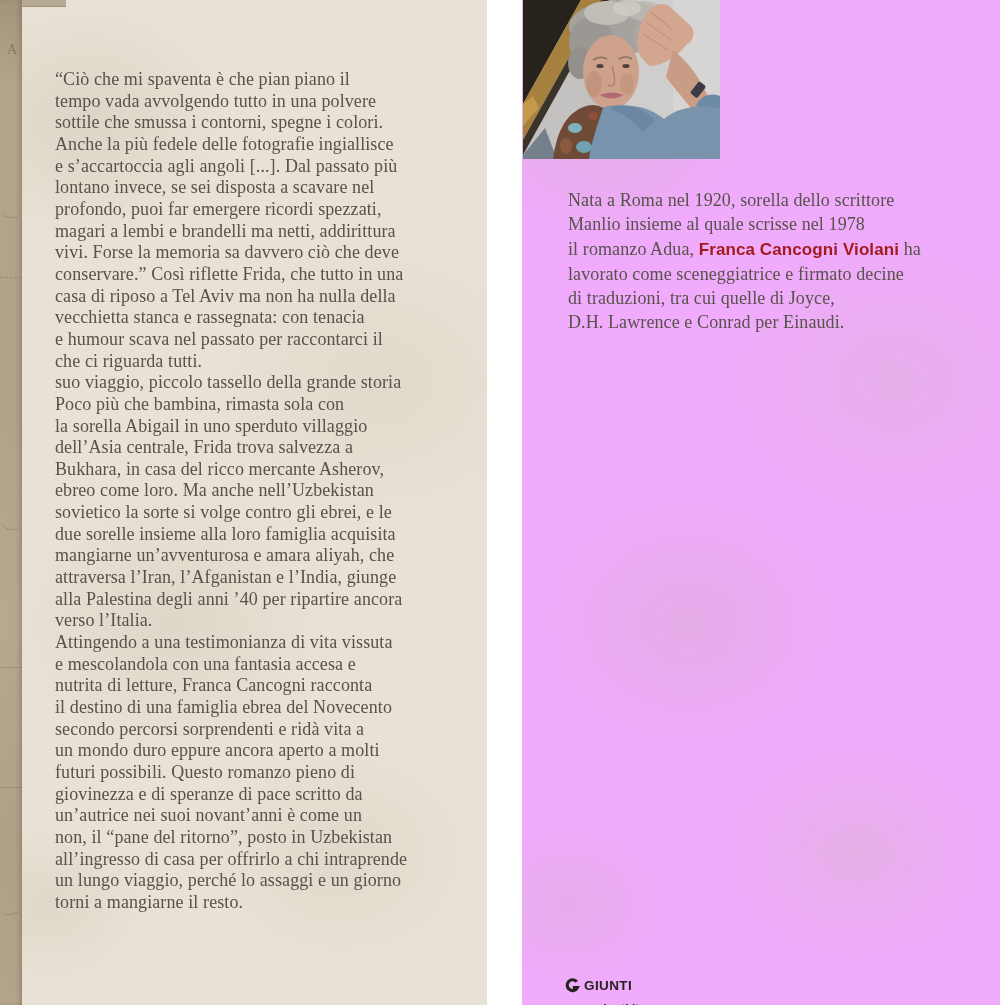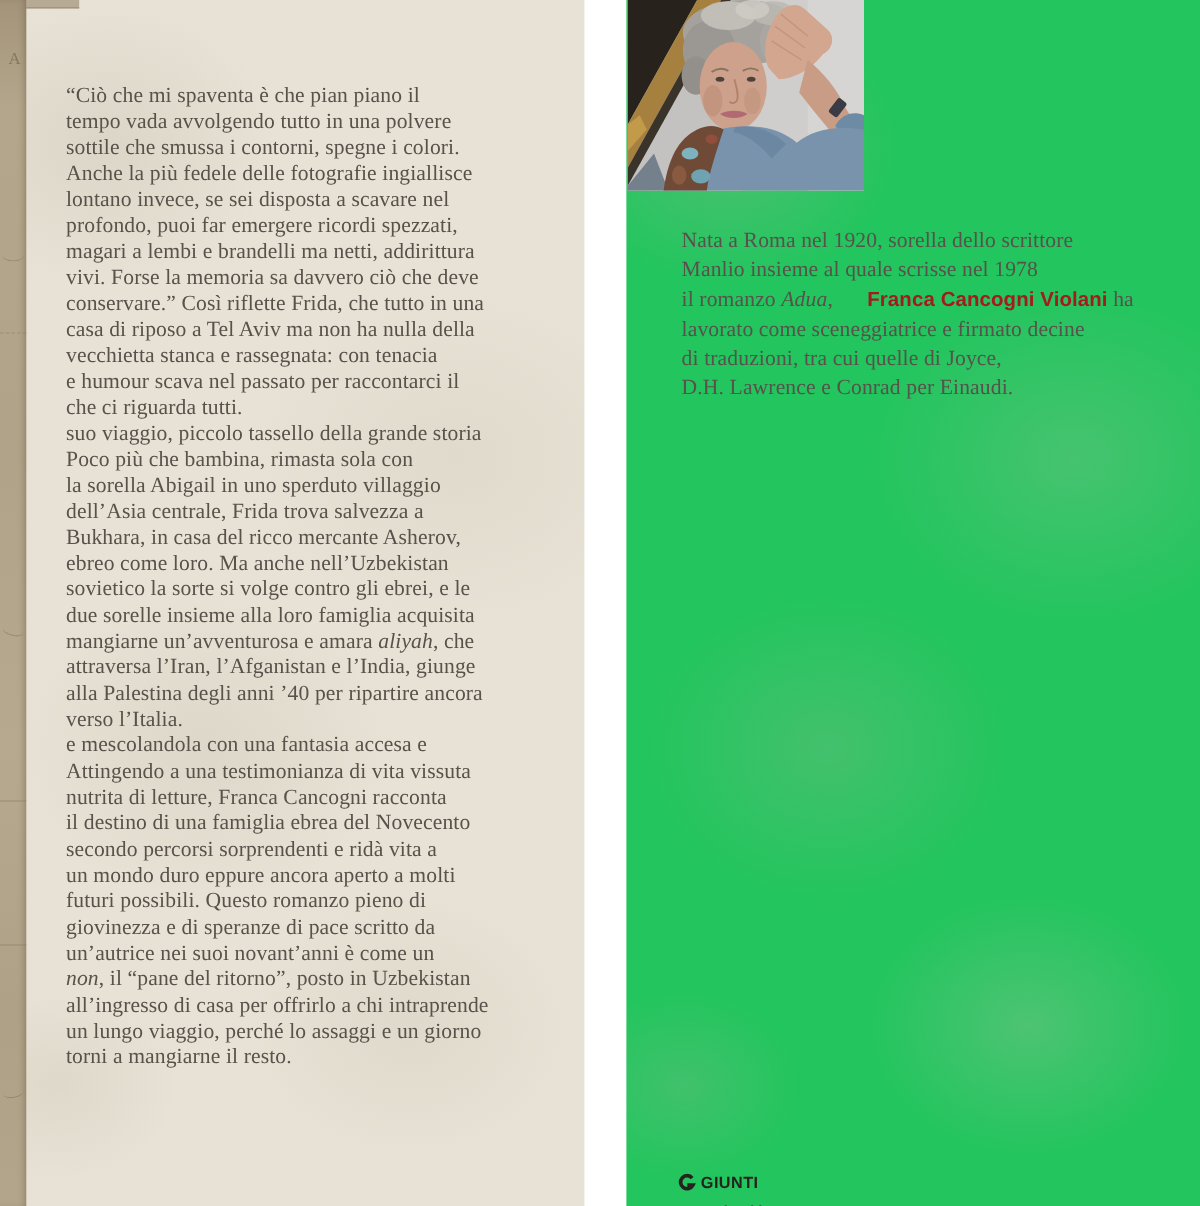--- a/index.html
+++ b/index.html
@@ -2,21 +2,21 @@
 <html><head>
 <meta charset="utf-8">
 <style>
   * { margin:0; padding:0; box-sizing:border-box; }
   html,body { width:1000px; height:1005px; }
   body { background:#ffffff; font-family:"Liberation Serif", serif; position:relative; overflow:hidden; }
   .page { position:absolute; left:0; top:0; width:1000px; height:1005px; background:#ffffff; }
 
   .flap { position:absolute; top:0; height:1005px; overflow:hidden; }
   .flap-left  { left:0;   width:487px; background:#e7e2d5; }
-  .flap-right { left:522px; width:478px; background:#22c55e; }
+  .flap-right { left:522px; width:478px; background:#f0abfc; }
 
   .paper::before { content:""; position:absolute; inset:0; pointer-events:none;
     background:
       radial-gradient(230px 190px at 18% 12%, rgba(189,181,163,.28), transparent 62%),
       radial-gradient(280px 230px at 78% 38%, rgba(197,189,171,.22), transparent 62%),
       radial-gradient(250px 210px at 35% 62%, rgba(185,177,158,.22), transparent 62%),
       radial-gradient(220px 180px at 70% 85%, rgba(199,191,173,.26), transparent 62%),
       radial-gradient(160px 130px at 10% 90%, rgba(186,178,160,.2), transparent 62%);
   }
 
@@ -29,22 +29,22 @@
   .map-strip .mline { position:absolute; left:0; width:22px; border-top:1px dashed #8a7c63; opacity:.55; }
   .map-strip .m1 { top:277px; } .map-strip .m2 { top:667px; border-top-style:solid; } .map-strip .m3 { top:787px; border-top-style:solid; }
   .map-strip .squig { position:absolute; left:2px; width:18px; height:10px; border-bottom:1px solid #7d7057; border-radius:50%; opacity:.5; }
   .map-strip .q1 { top:208px; } .map-strip .q2 { top:520px; transform:rotate(14deg); } .map-strip .q3 { top:905px; transform:rotate(-10deg); }
   .map-top { position:absolute; left:0; top:0; width:66px; height:7px; background:#afa189; border-bottom:1px solid #8f8268; opacity:.85; z-index:1; }
 
   
   .synopsis { position:absolute; left:55px; top:36px; width:430px; color:#57524a;
     font-size:18px; line-height:21.66px; letter-spacing:.1px; z-index:3;margin-top:33px; }
   .tline { white-space:pre; }
-  .s-i { font-style:italic; }
-  .s-b { font-family:"Liberation Sans", sans-serif; font-weight:bold; color:#a21b1e; font-size:17px;margin-left:24px; }
+  .s-i { }
+  .s-b { font-family:"Liberation Sans", sans-serif; font-weight:bold; color:#a21b1e; font-size:17px; }
 
   .bio { position:absolute; left:46px; top:188px; width:420px; color:#57524a;
     font-size:18px; line-height:24.3px; letter-spacing:.1px; }
 
   
   .photo { position:absolute; left:1px; top:0; width:197px; height:159px; overflow:hidden; }
   .photo svg { display:block; width:197px; height:159px; }
 
   
   .publisher { position:absolute; left:23px; top:977px;margin-left:20px; }
@@ -67,20 +67,21 @@
       <span class="mline m3"></span>
       <span class="squig q1"></span>
       <span class="squig q2"></span>
       <span class="squig q3"></span>
     </div>
     <div class="synopsis">
         <div class="tline"><span>“Ciò che mi spaventa è che pian piano il</span></div>
         <div class="tline"><span>tempo vada avvolgendo tutto in una polvere</span></div>
         <div class="tline"><span>sottile che smussa i contorni, spegne i colori.</span></div>
         <div class="tline"><span>Anche la più fedele delle fotografie ingiallisce</span></div>
+        <div class="tline"><span>e s’accartoccia agli angoli [...]. Dal passato più</span></div>
         <div class="tline"><span>lontano invece, se sei disposta a scavare nel</span></div>
         <div class="tline"><span>profondo, puoi far emergere ricordi spezzati,</span></div>
         <div class="tline"><span>magari a lembi e brandelli ma netti, addirittura</span></div>
         <div class="tline"><span>vivi. Forse la memoria sa davvero ciò che deve</span></div>
         <div class="tline"><span>conservare.” Così riflette Frida, che tutto in una</span></div>
         <div class="tline"><span>casa di riposo a Tel Aviv ma non ha nulla della</span></div>
         <div class="tline"><span>vecchietta stanca e rassegnata: con tenacia</span></div>
         <div class="tline"><span>e humour scava nel passato per raccontarci il</span></div>
         <div class="tline"><span>che ci riguarda tutti.</span></div>
         <div class="tline"><span>suo viaggio, piccolo tassello della grande storia</span></div>
@@ -88,22 +89,22 @@
         <div class="tline"><span>la sorella Abigail in uno sperduto villaggio</span></div>
         <div class="tline"><span>dell’Asia centrale, Frida trova salvezza a</span></div>
         <div class="tline"><span>Bukhara, in casa del ricco mercante Asherov,</span></div>
         <div class="tline"><span>ebreo come loro. Ma anche nell’Uzbekistan</span></div>
         <div class="tline"><span>sovietico la sorte si volge contro gli ebrei, e le</span></div>
         <div class="tline"><span>due sorelle insieme alla loro famiglia acquisita</span></div>
         <div class="tline"><span>mangiarne un’avventurosa e amara </span><span class="s-i">aliyah</span><span>, che</span></div>
         <div class="tline"><span>attraversa l’Iran, l’Afganistan e l’India, giunge</span></div>
         <div class="tline"><span>alla Palestina degli anni ’40 per ripartire ancora</span></div>
         <div class="tline"><span>verso l’Italia.</span></div>
+        <div class="tline"><span>Attingendo a una testimonianza di vita vissuta</span></div>
         <div class="tline"><span>e mescolandola con una fantasia accesa e</span></div>
-        <div class="tline"><span>Attingendo a una testimonianza di vita vissuta</span></div>
         <div class="tline"><span>nutrita di letture, Franca Cancogni racconta</span></div>
         <div class="tline"><span>il destino di una famiglia ebrea del Novecento</span></div>
         <div class="tline"><span>secondo percorsi sorprendenti e ridà vita a</span></div>
         <div class="tline"><span>un mondo duro eppure ancora aperto a molti</span></div>
         <div class="tline"><span>futuri possibili. Questo romanzo pieno di</span></div>
         <div class="tline"><span>giovinezza e di speranze di pace scritto da</span></div>
         <div class="tline"><span>un’autrice nei suoi novant’anni è come un</span></div>
         <div class="tline"><span class="s-i">non</span><span>, il “pane del ritorno”, posto in Uzbekistan</span></div>
         <div class="tline"><span>all’ingresso di casa per offrirlo a chi intraprende</span></div>
         <div class="tline"><span>un lungo viaggio, perché lo assaggi e un giorno</span></div>

